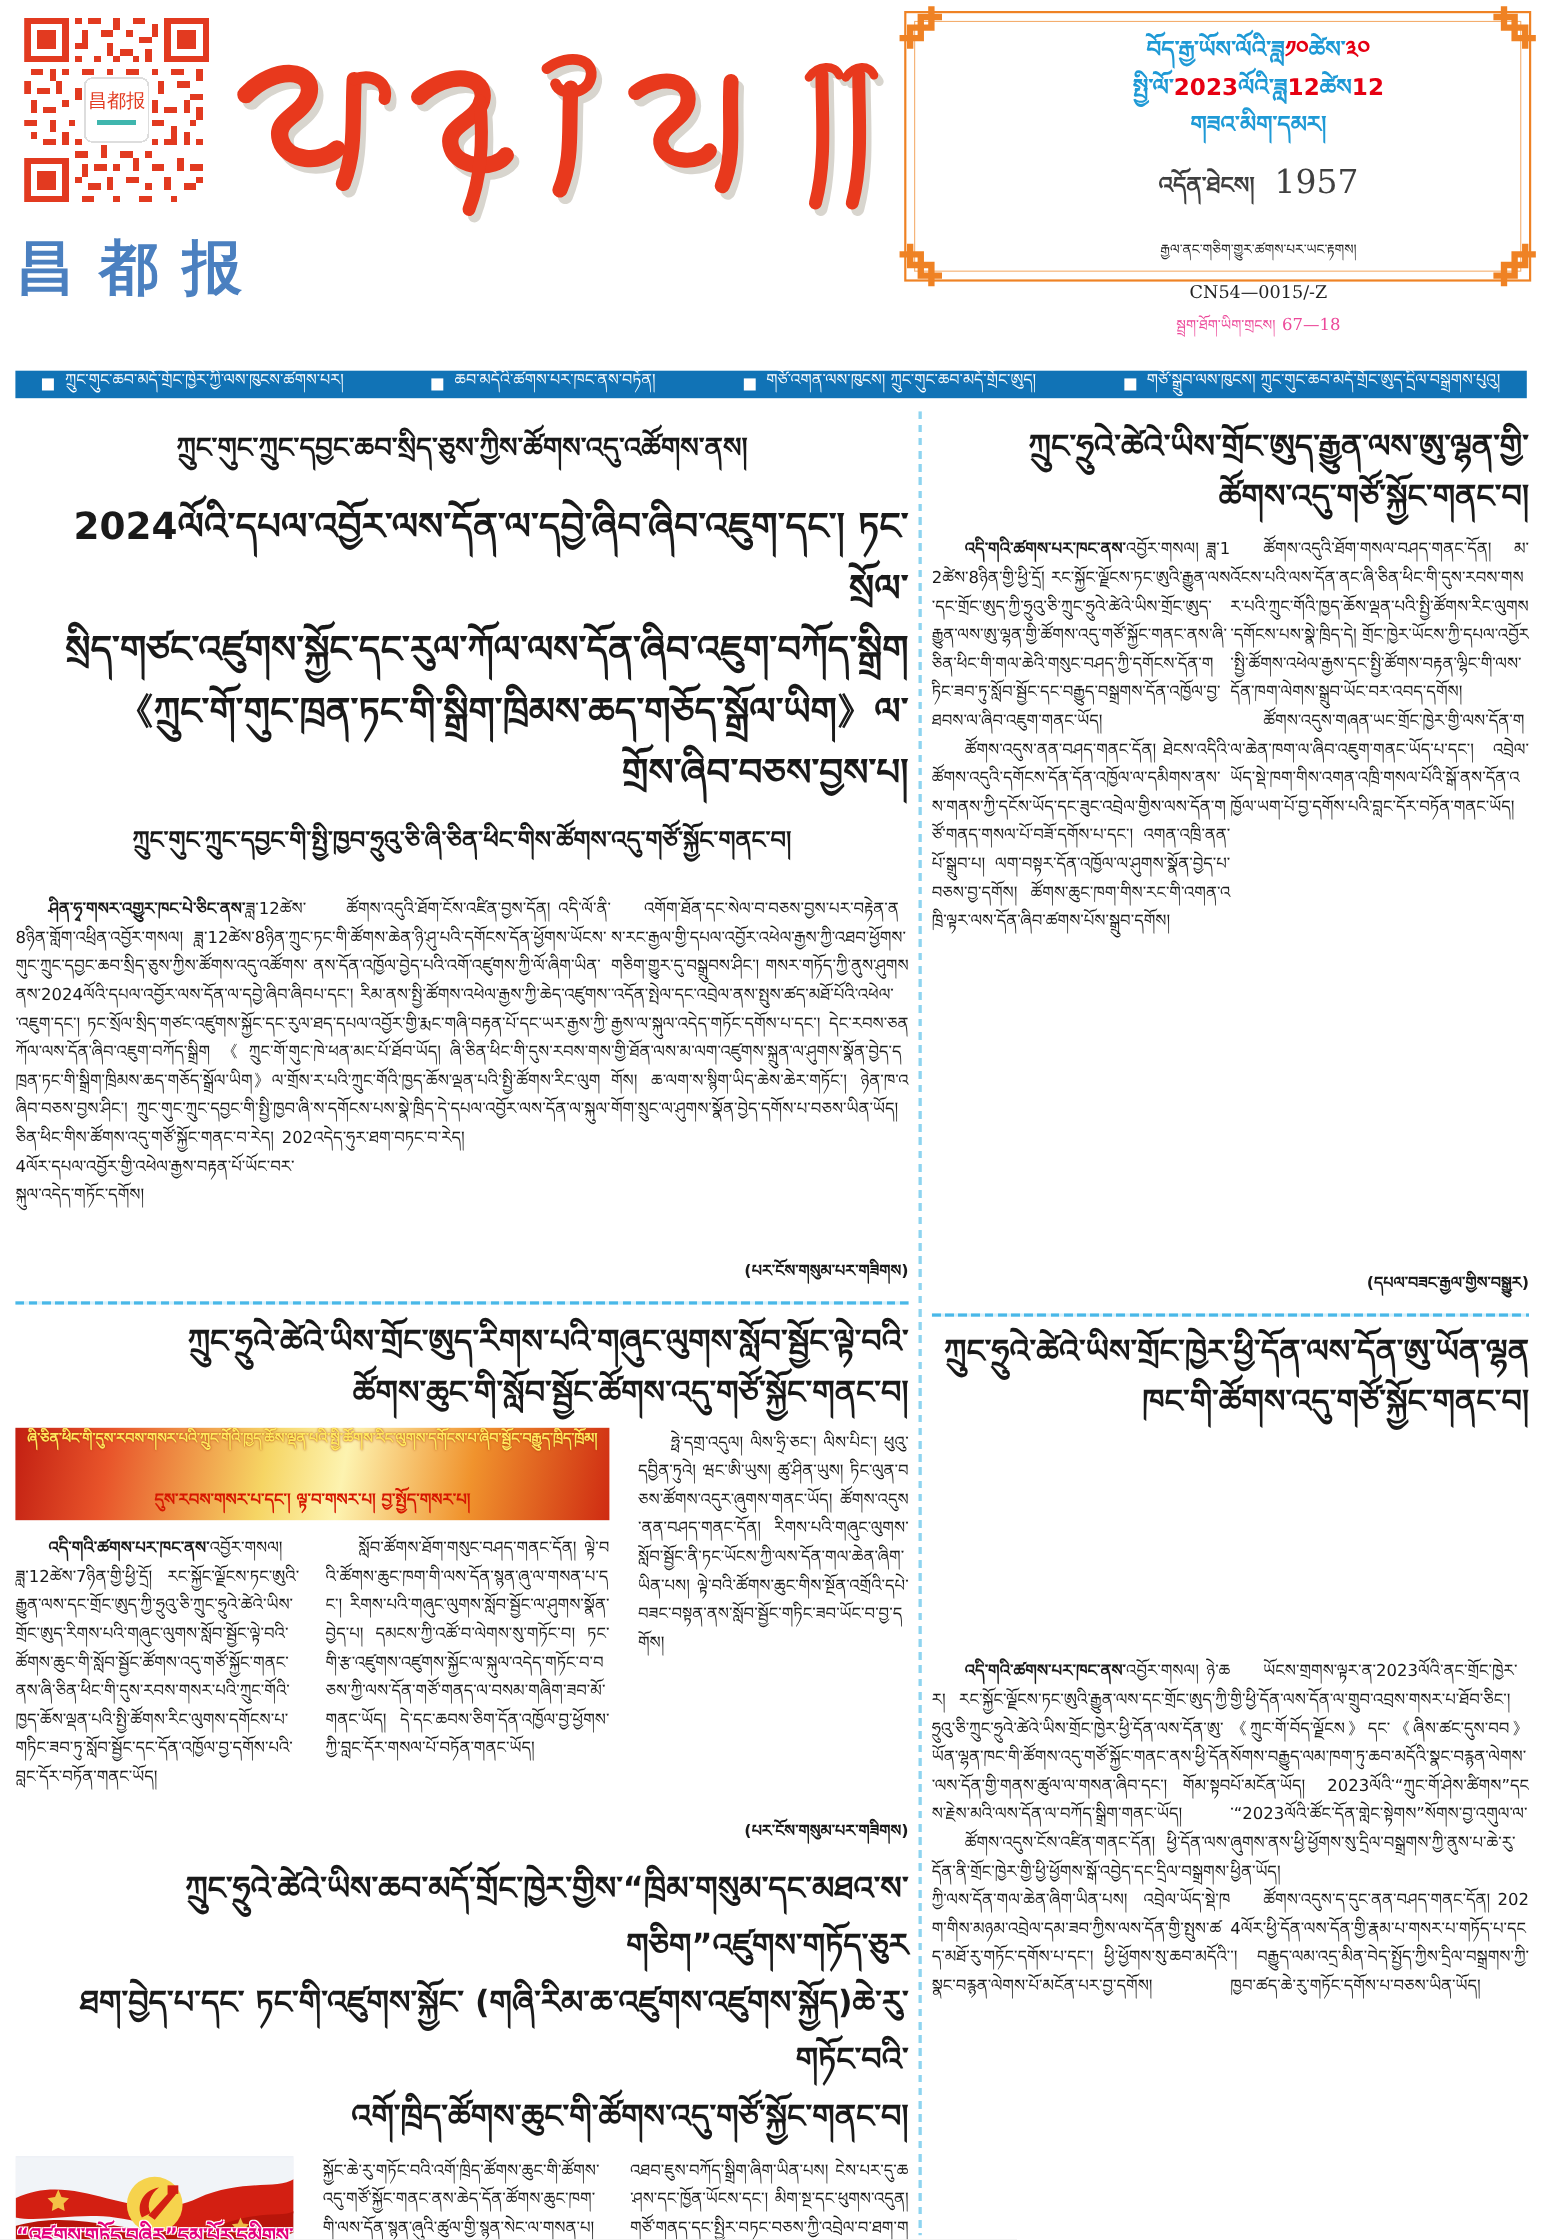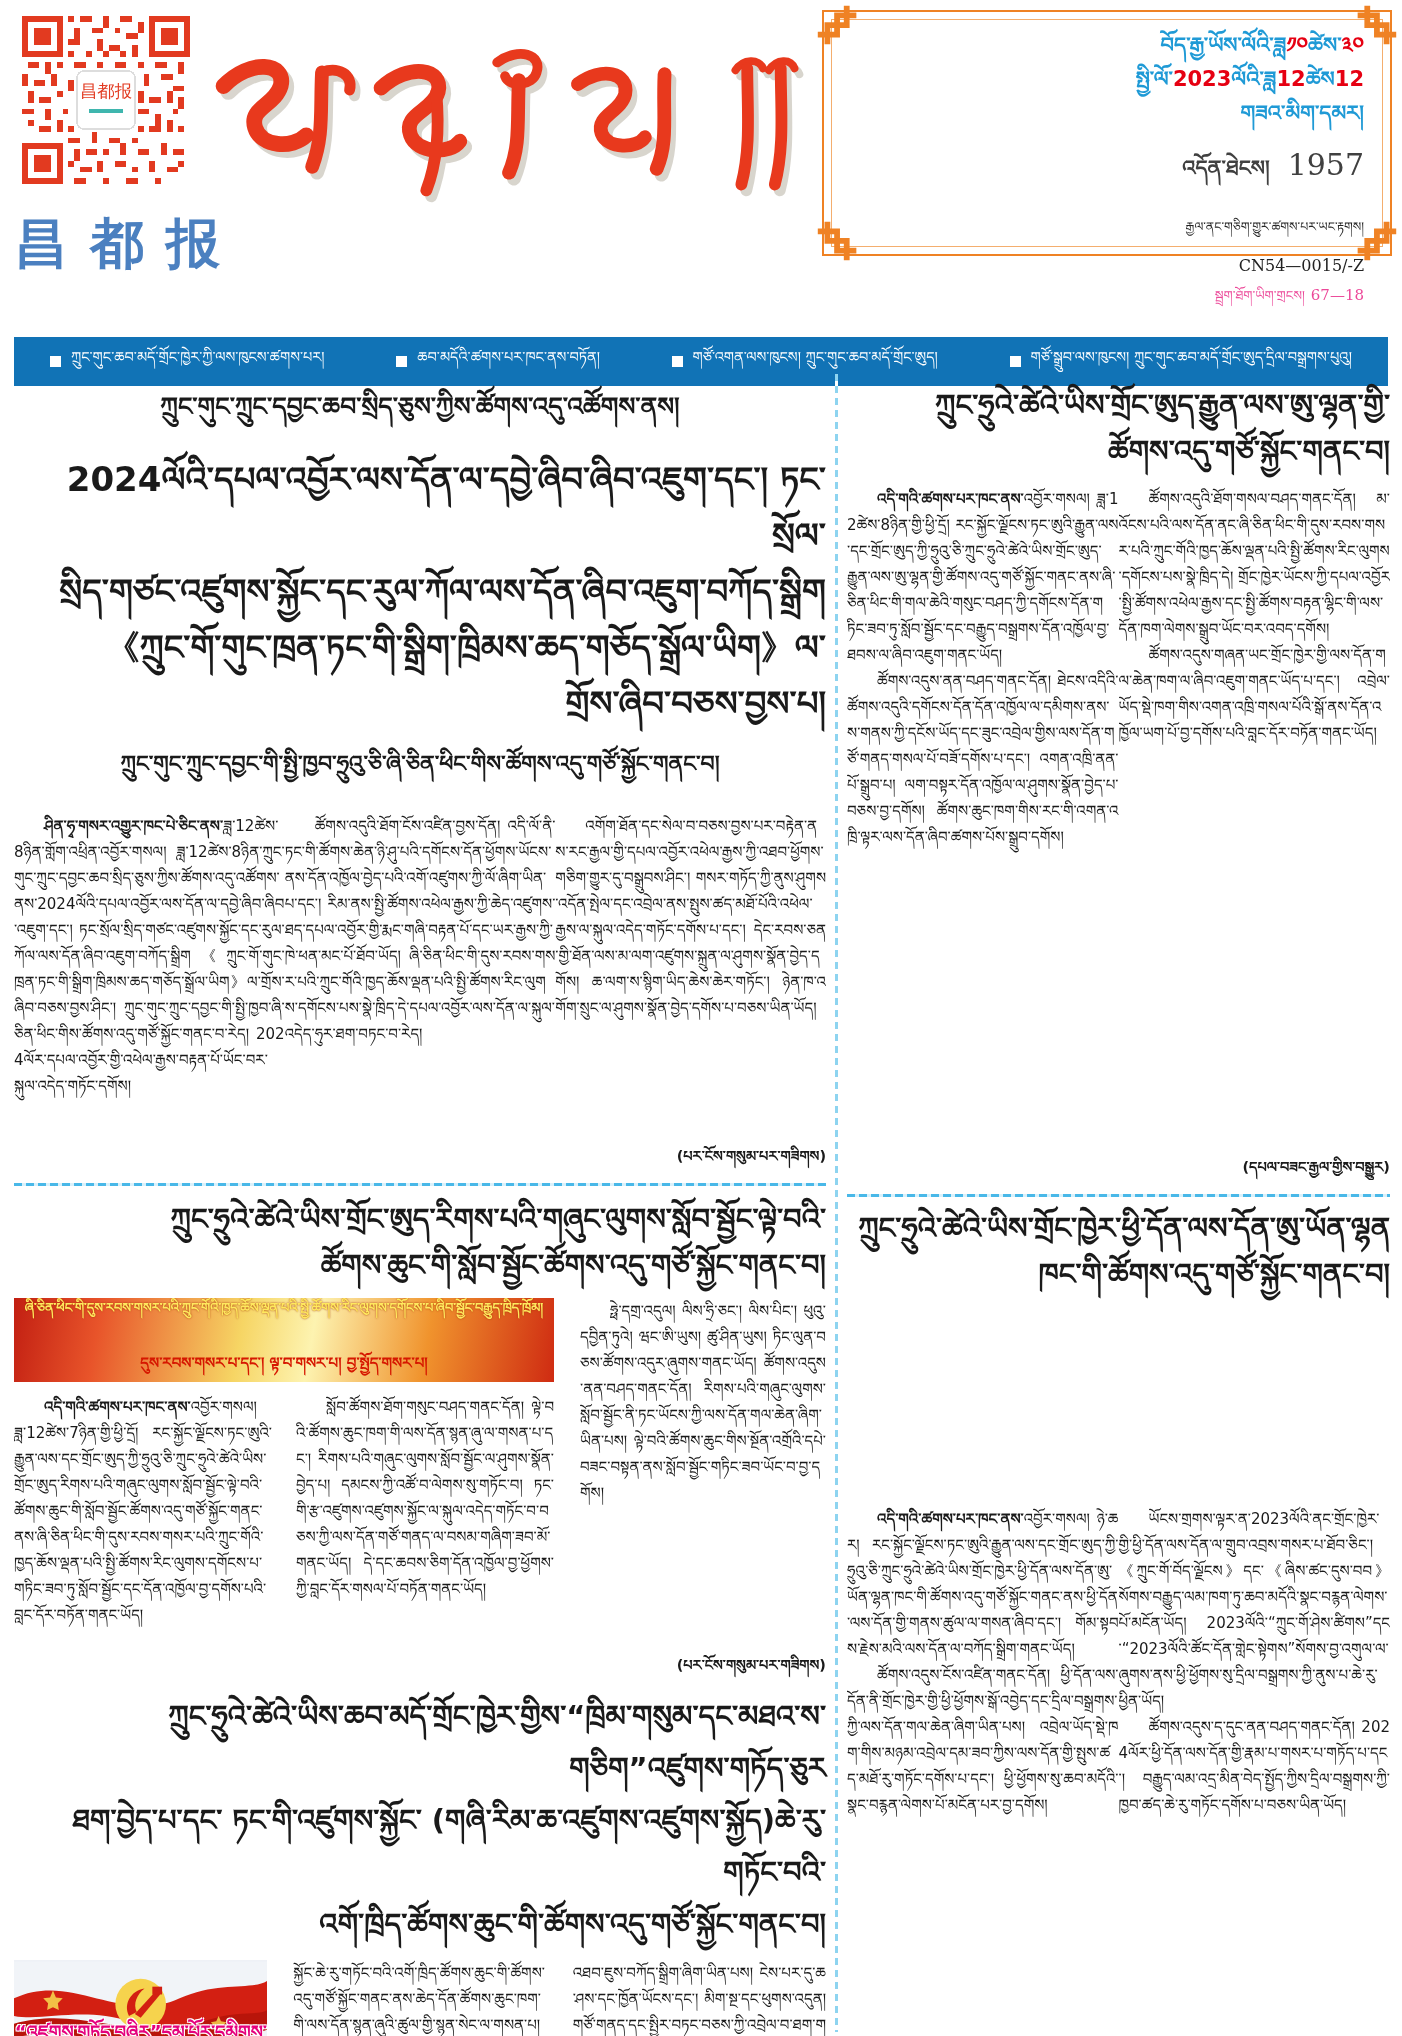--- a/index.html
+++ b/index.html
@@ -13,32 +13,32 @@
   .masthead{position:absolute;left:196px;top:26px;width:630px;height:190px;}
   .masthead svg{width:100%;height:100%;}
   .info-box{position:absolute;left:822px;top:10px;width:566px;height:242px;border:2px solid #ef8224;}
   .info-inner{position:absolute;inset:7px;border:1px solid #f4ae6e;}
   .knot{position:absolute;width:54px;height:54px;color:#ef8224;}
   .knot svg{width:100%;height:100%;}
   .k-tl{left:-12px;top:-12px;}
   .k-tr{right:-12px;top:-12px;transform:rotate(90deg);}
   .k-br{right:-12px;bottom:-12px;transform:rotate(180deg);}
   .k-bl{left:-12px;bottom:-12px;transform:rotate(270deg);}
-  .info-content{position:absolute;top:16px;left:100px;right:26px;text-align:right;}
+  .info-content{position:absolute;top:16px;left:100px;right:26px;text-align:center;}
   .i-row1,.i-row2,.i-row3{font-size:21px;color:#1f9ad6;line-height:34px;font-weight:bold;}
   .i-red{color:#e60012;}
   .i-issue{margin-top:14px;font-size:21px;color:#404040;font-weight:bold;}
   .i-issue .num{font-family:"DejaVu Serif",serif;font-size:30px;font-weight:normal;margin-left:18px;}
   .i-serial{margin-top:10px;font-size:12.5px;color:#222;}
   .i-cn{margin-top:8px;font-size:16px;font-family:"DejaVu Serif",serif;color:#222;}
   .i-postal{margin-top:6px;font-size:13px;color:#ec4899;}
   .i-postal .code{font-family:"DejaVu Serif",serif;font-size:15px;margin-left:6px;}
   
-  .navbar{position:absolute;left:14px;right:14px;top:337px;height:49px;background:#1173b6;
-          display:flex;align-items:center;justify-content:space-between;padding:0 36px;box-sizing:border-box;}
+  .navbar{position:absolute;left:14px;right:14px;top:337px;height:25px;background:#1173b6;
+          display:flex;align-items:center;justify-content:space-between;padding:0 24px;box-sizing:border-box;}
   .nav-item{display:flex;align-items:center;color:#fff;font-size:14.5px;white-space:nowrap;overflow:hidden;}
   .nav-sq{width:11px;height:11px;background:#fff;margin-right:10px;flex:none;}
   
   .main{position:absolute;left:14px;right:12px;top:374px;bottom:4px;display:flex;}
   .left-region{width:812px;flex:none;}
   .v-div{width:3px;margin:0 9px;flex:none;
          background:repeating-linear-gradient(180deg,#8ed4f0 0 7px,#ffffff 7px 12px);}
   .right-region{flex:1;min-width:0;}
   .wavy{height:3px;margin:14px 0 6px;
         background:repeating-linear-gradient(90deg,#49b8e8 0 8px,#d9f1fb 8px 12px);}

